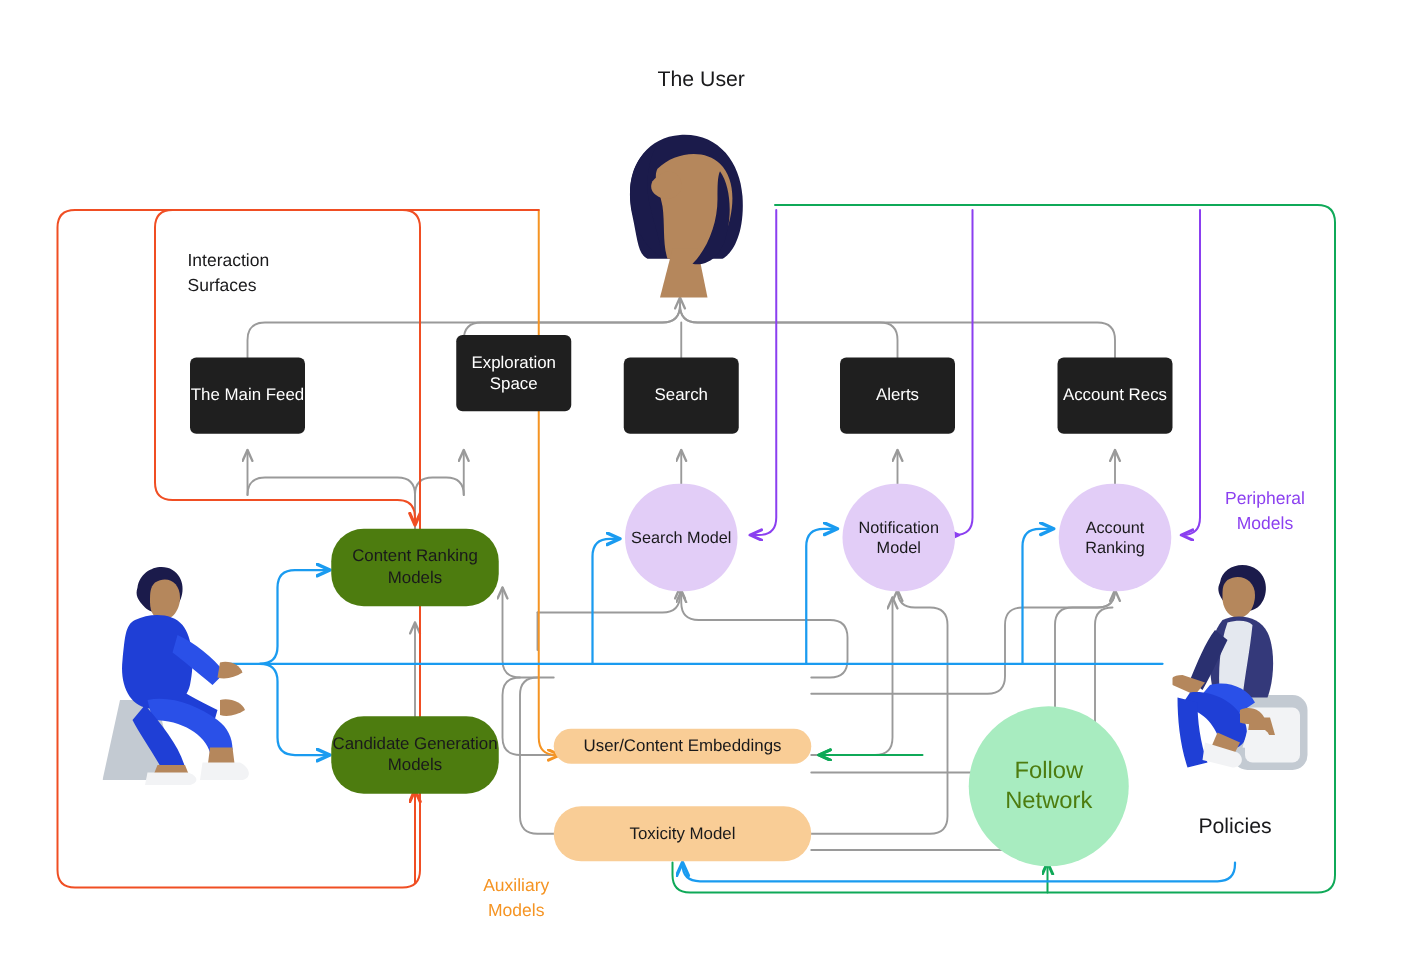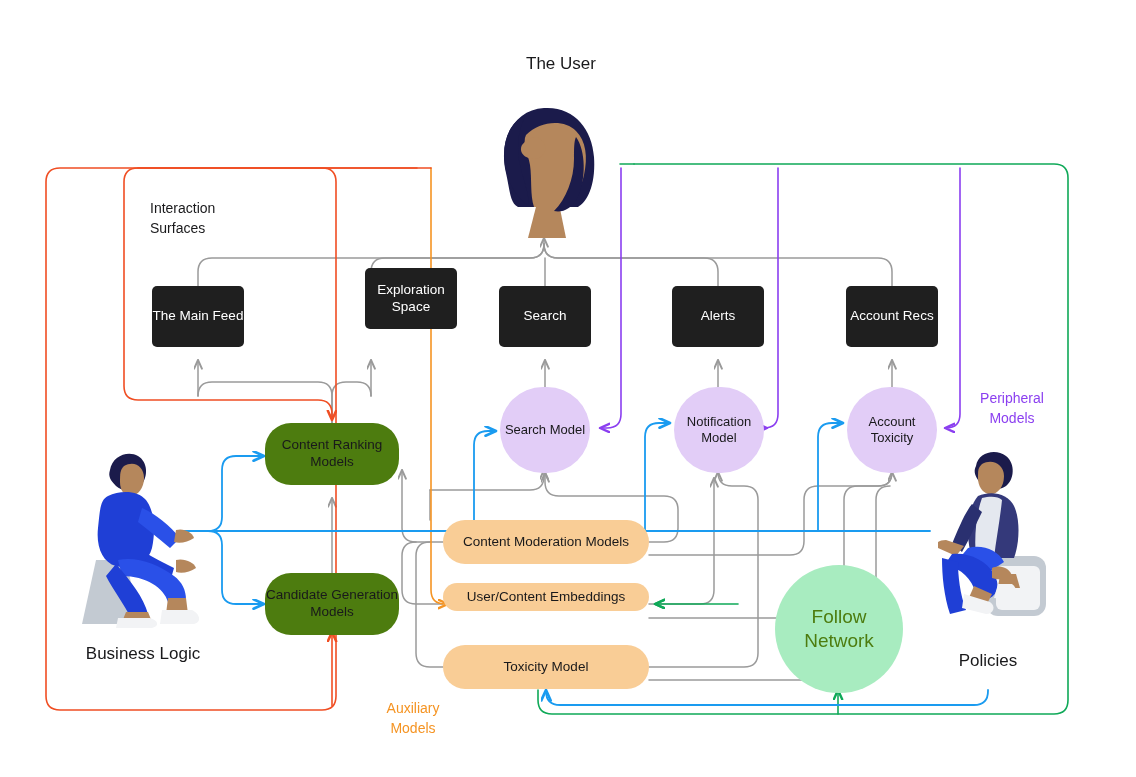--- a/index.html
+++ b/index.html
@@ -255,21 +255,20 @@
   </svg>
 
   <div class="zone-label dark" style="left:150px; top:198px; width:160px;">Interaction
 Surfaces</div>
   <div class="zone-label orange" style="left:348px; top:678px; width:130px;">Auxiliary
 Models</div>
   <div class="zone-label purple" style="left:948px; top:388px; width:128px;">Peripheral
 Models</div>
 
   <div class="caption" style="left:461px; top:53px; width:200px;">The User</div>
-  <div class="caption" style="left:43px; top:643px; width:200px;">Business Logic</div>
   <div class="caption" style="left:898px; top:650px; width:180px;">Policies</div>
 
   <div class="node surface" style="left:152px; top:286px; width:92px; height:61px;">
     <span>The Main
 Feed</span>
   </div>
   <div class="node surface" style="left:325px; top:268px; width:92px; height:61px;margin-left:40px;">
     <span>Exploration
 Space</span>
   </div>
@@ -286,35 +285,32 @@
 
   <div class="node purple-node" style="left:500px; top:387px; width:90px; height:86px;">
     <span>Search Model</span>
   </div>
   <div class="node purple-node" style="left:674px; top:387px; width:90px; height:86px;">
     <span>Notification
 Model</span>
   </div>
   <div class="node purple-node" style="left:847px; top:387px; width:90px; height:86px;">
     <span>Account
-Toxicity</span>
+Ranking</span>
   </div>
 
   <div class="node pink-node" style="left:265px; top:423px; width:134px; height:62px;">
     <span>Content Ranking
 Models</span>
   </div>
   <div class="node pink-node" style="left:265px; top:573px; width:134px; height:62px;">
     <span>Candidate
 Generation Models</span>
   </div>
 
-  <div class="node orange-node" style="left:443px; top:520px; width:206px; height:44px;">
-    <span>Content Moderation Models</span>
-  </div>
   <div class="node orange-node" style="left:443px; top:583px; width:206px; height:28px;">
     <span>User/Content Embeddings</span>
   </div>
   <div class="node orange-node" style="left:443px; top:645px; width:206px; height:44px;">
     <span>Toxicity Model</span>
   </div>
 
   <div class="node green-node" style="left:775px; top:565px; width:128px; height:128px;">
     <span>Follow
 Network</span>

